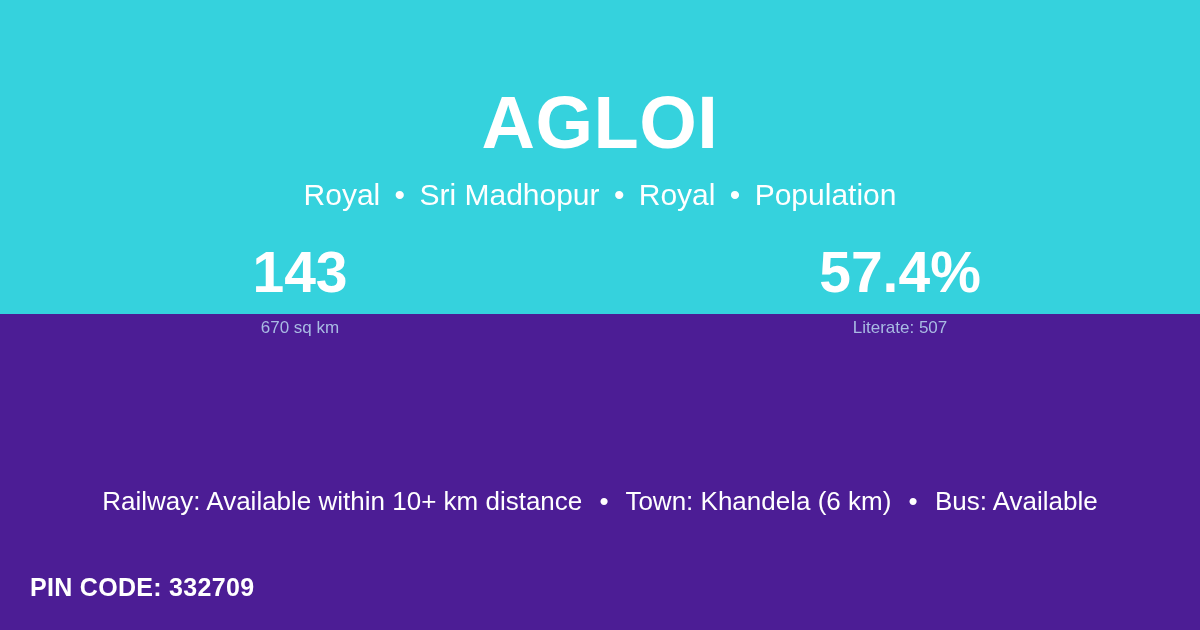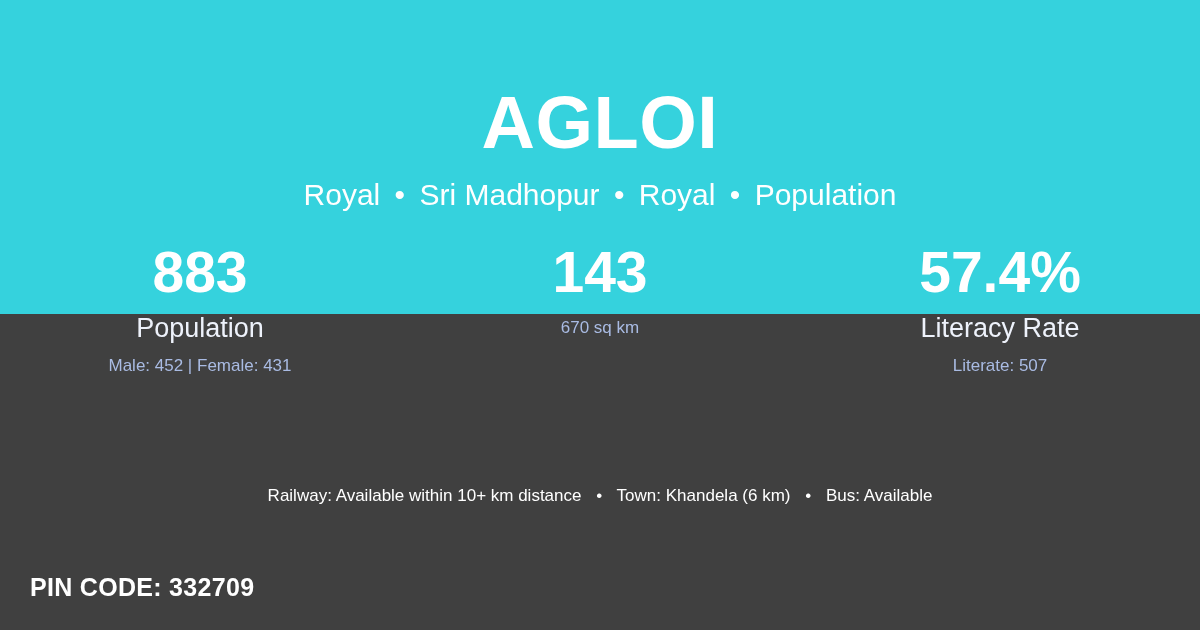--- a/index.html
+++ b/index.html
@@ -7,21 +7,21 @@
     margin: 0;
     padding: 0;
     background: #ffffff;
   }
   .card {
     position: relative;
     width: 1200px;
     height: 630px;
     overflow: hidden;
     font-family: "Liberation Sans", sans-serif;
-    background: #404040;
+    background: #4c1d95;
     -webkit-font-smoothing: antialiased;
   }
   
   .band-top {
     position: absolute;
     left: 0;
     top: 0;
     width: 1200px;
     height: 314px;
     background: #35d2dd;
@@ -93,21 +93,21 @@
     color: #a9bbe3;
   }
 
   
   .amenities {
     position: absolute;
     left: 0;
     top: 486px;
     width: 1200px;
     text-align: center;
-    font-size: 17px;
+    font-size: 26px;
     line-height: 1.2;
     color: #ffffff;
   }
   .am-sep {
     display: inline-block;
     padding: 0 10px;
     color: #ffffff;
   }
 
   
@@ -147,34 +147,28 @@
       <span>Sri Madhopur</span>
       <span class="loc-sep">•</span>
       <span>Royal</span>
       <span class="loc-sep">•</span>
       <span>Population</span>
     </div>
   </div>
 
   <div class="stats">
 
-    <div class="stat">
-      <div class="stat-value">883</div>
-      <div class="stat-label">Population</div>
-      <div class="stat-sub">Male: 452 | Female: 431</div>
-    </div>
 
     <div class="stat">
       <div class="stat-value">143</div>
       <div class="stat-sub">670 sq km</div>
     </div>
 
     <div class="stat">
       <div class="stat-value">57.4%</div>
-      <div class="stat-label">Literacy Rate</div>
       <div class="stat-sub">Literate: 507</div>
     </div>
 
   </div>
 
   <div class="amenities">
     <span>Railway: Available within 10+ km distance</span>
     <span class="am-sep">•</span>
     <span>Town: Khandela (6 km)</span>
     <span class="am-sep">•</span>

